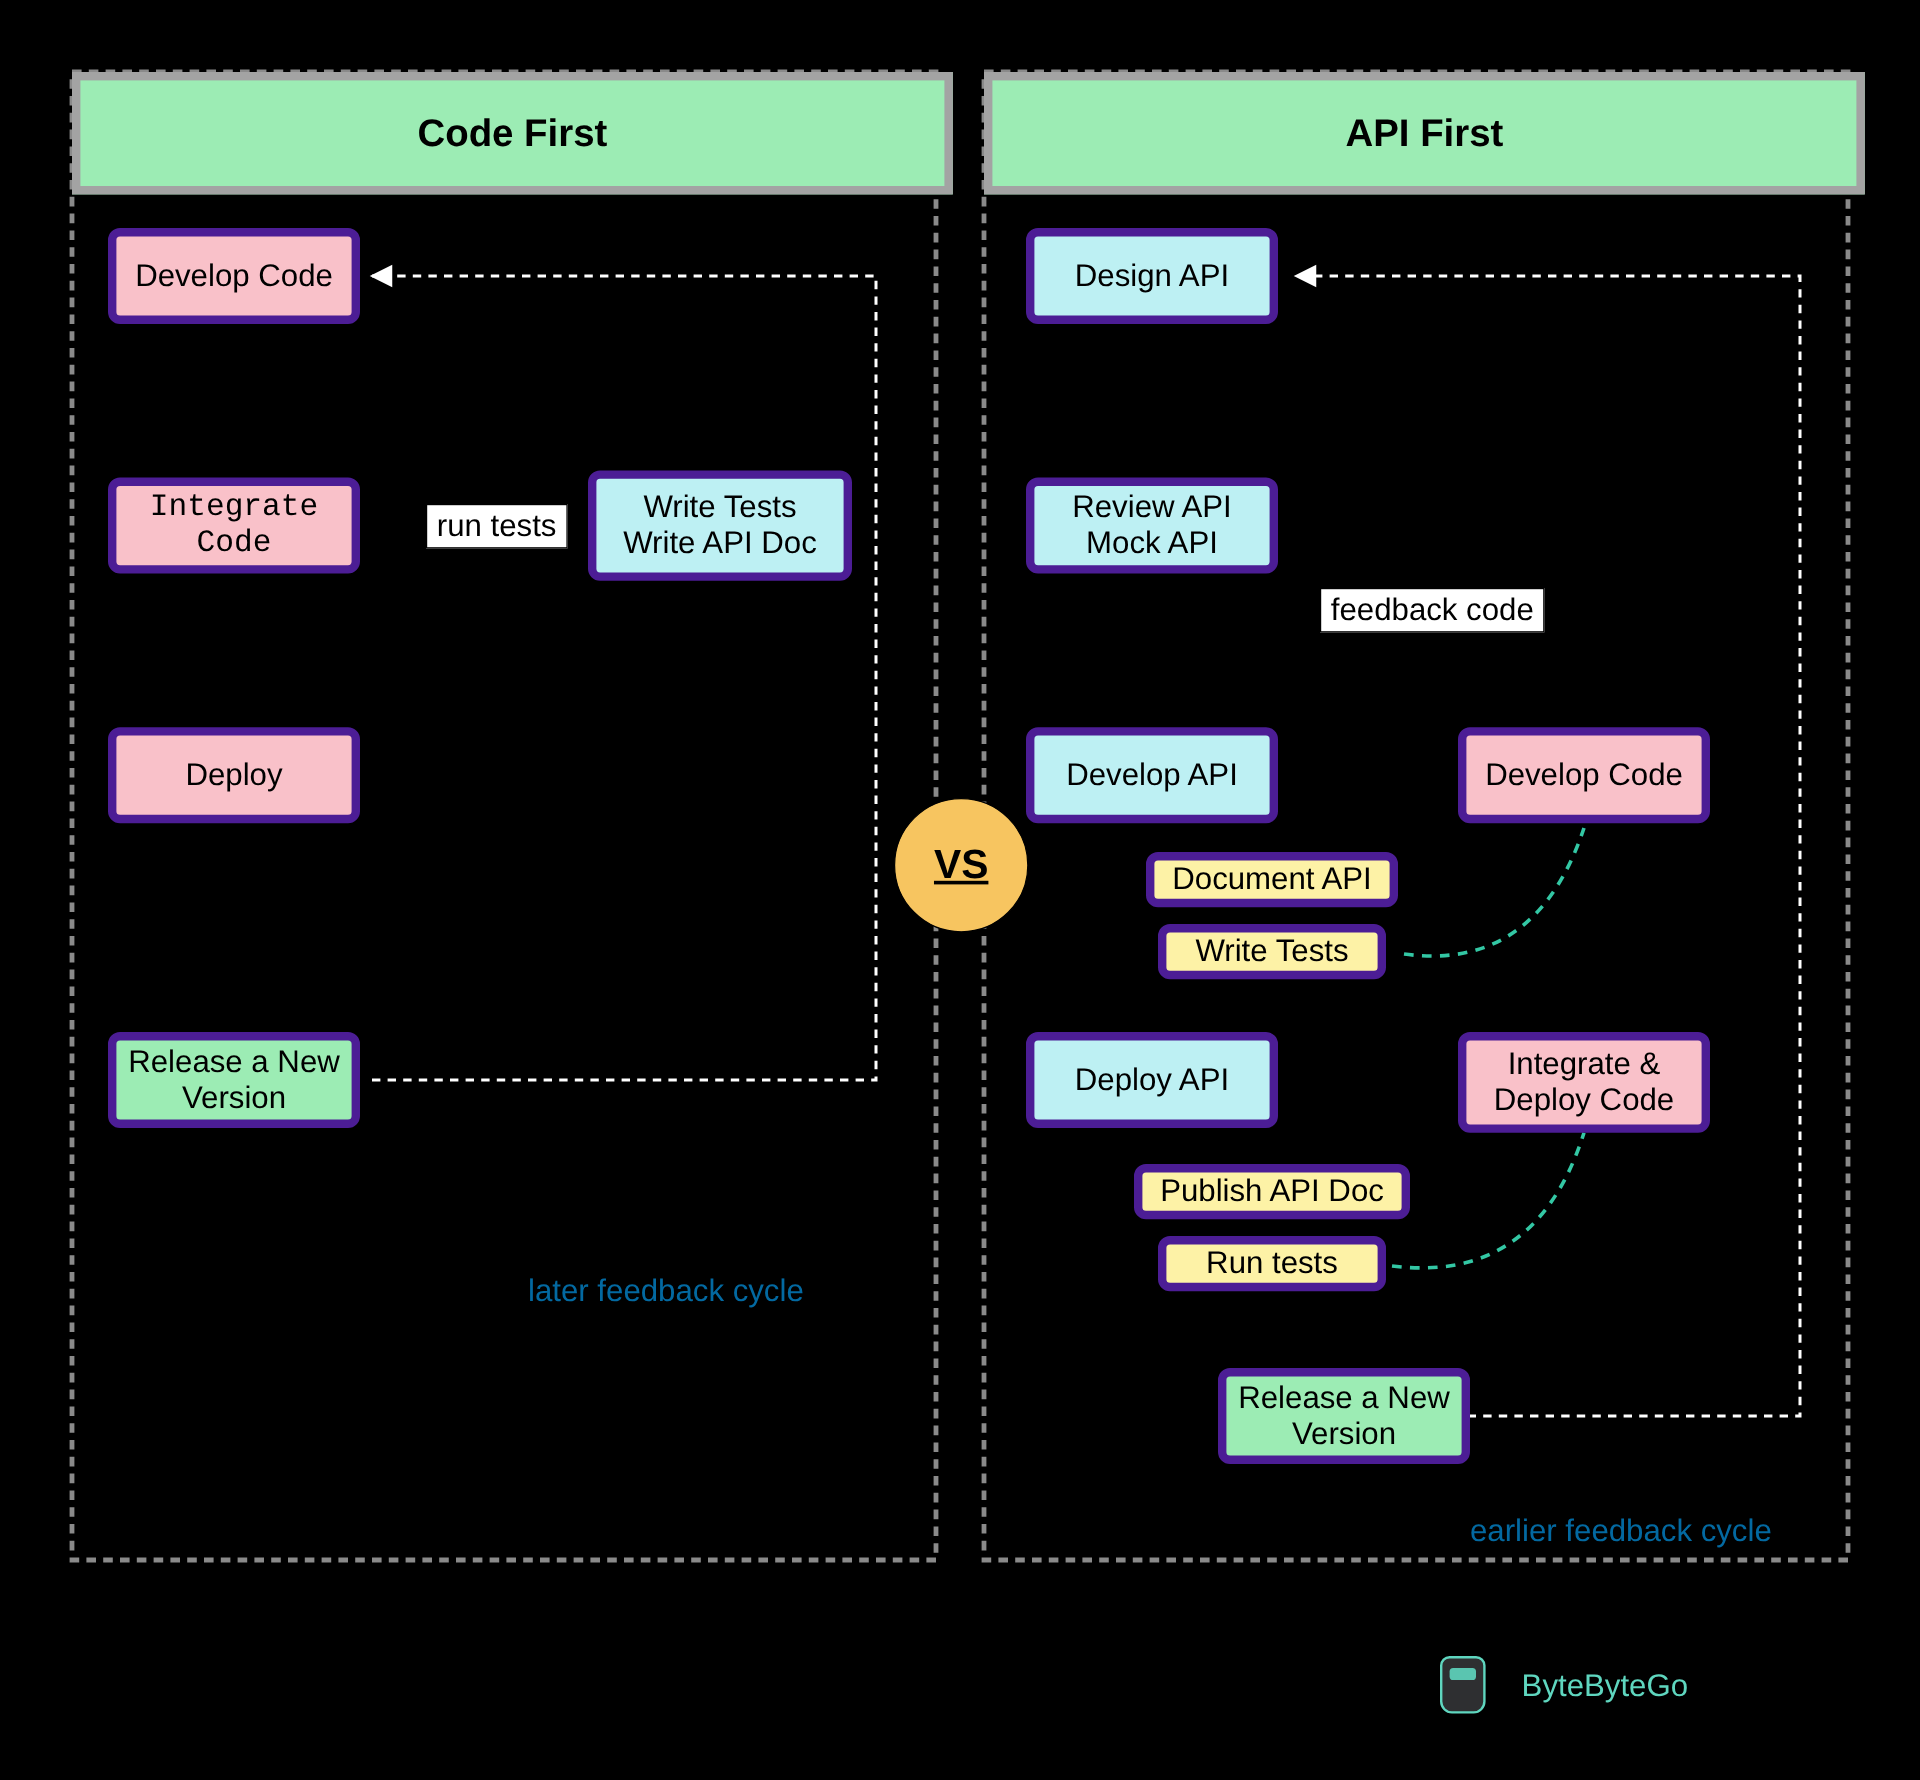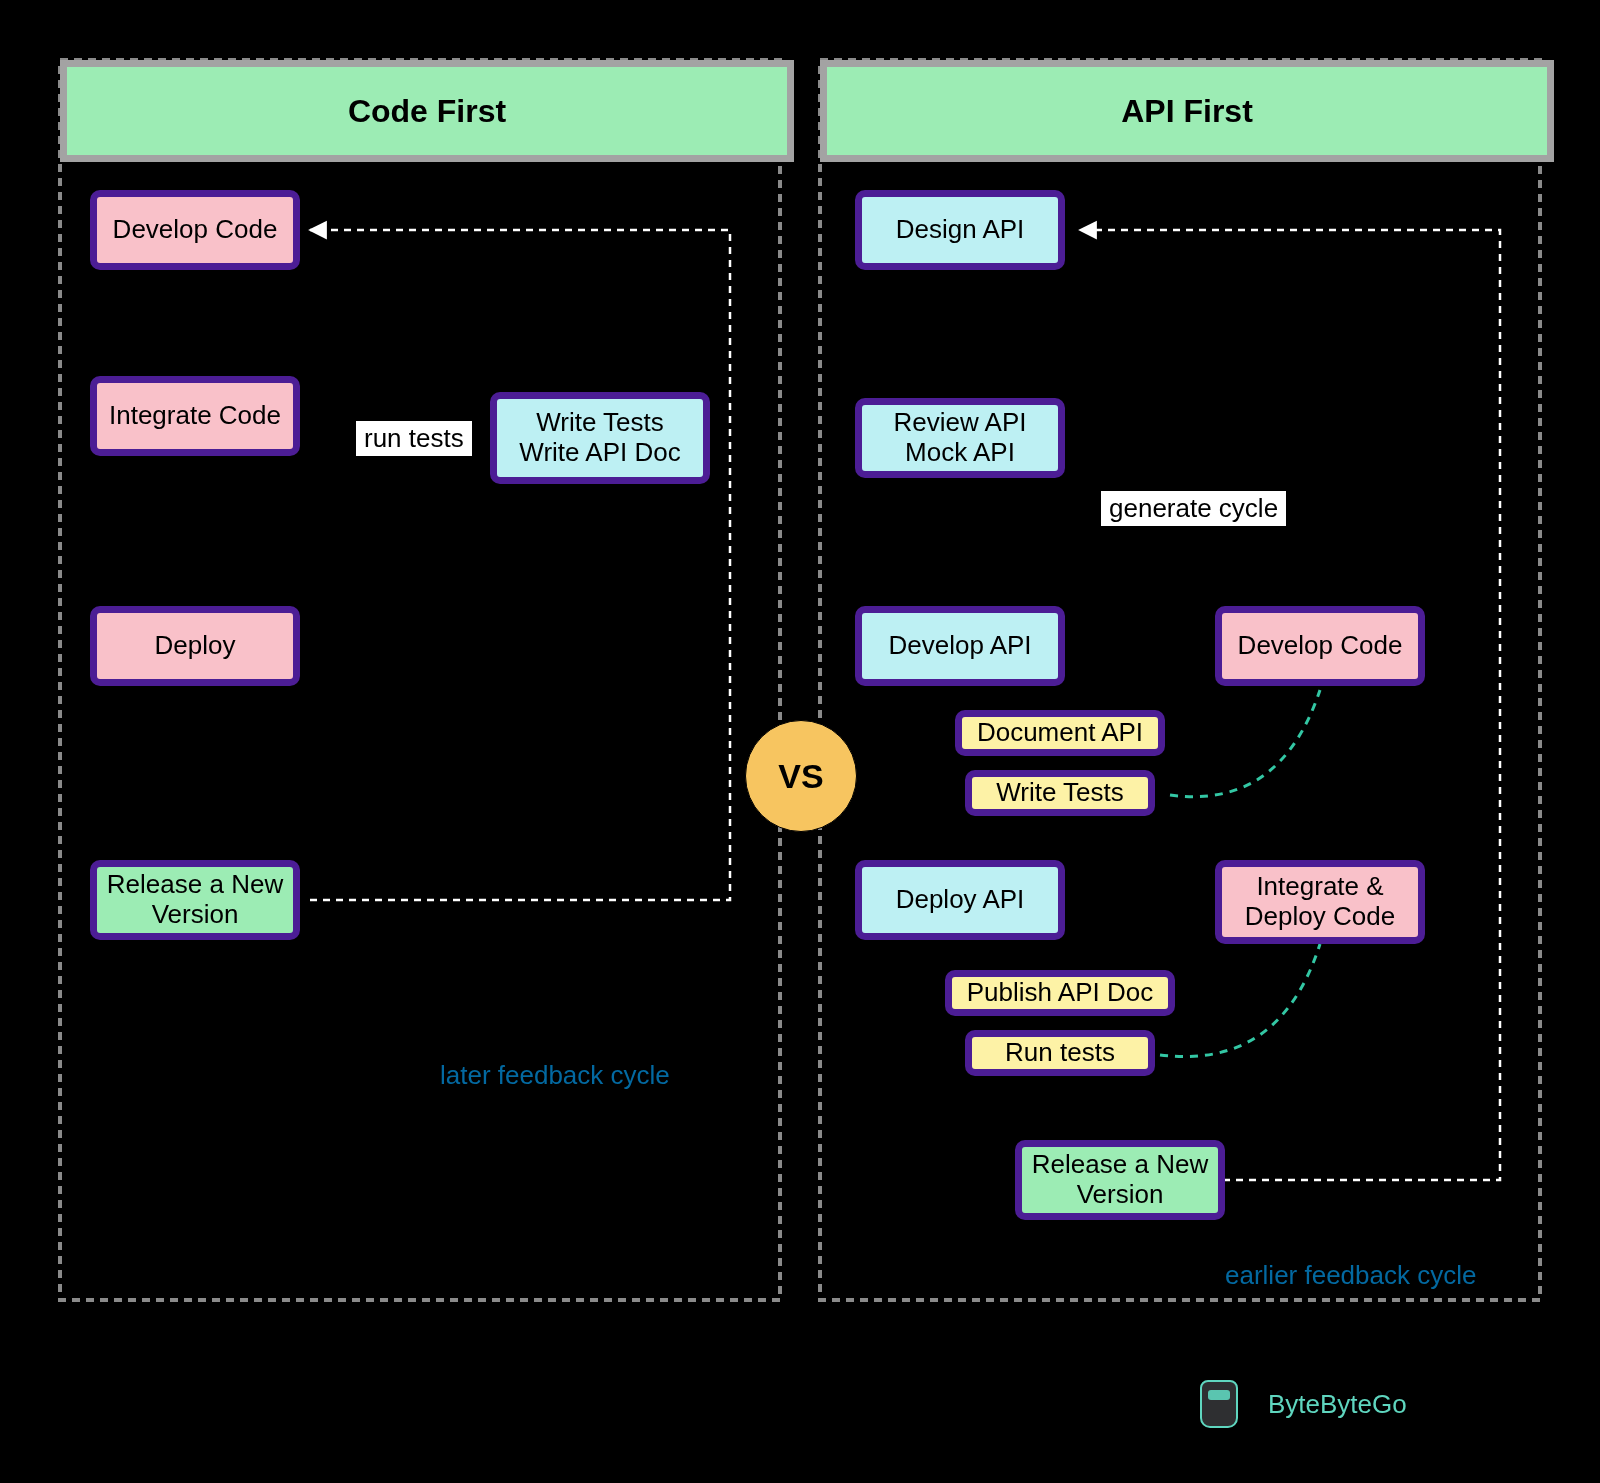--- a/index.html
+++ b/index.html
@@ -137,41 +137,41 @@
 
     <path d="M 1170 795 Q 1280 810 1320 690" fill="none" stroke="#33c7a4" stroke-width="3" stroke-dasharray="8 7"></path>
     <path d="M 1160 1055 Q 1280 1070 1320 944" fill="none" stroke="#33c7a4" stroke-width="3" stroke-dasharray="8 7"></path>
 
     <path d="M 1080 1180 L 1500 1180 L 1500 230 L 1080 230" fill="none" stroke="#fff" stroke-width="2.5" stroke-dasharray="7 6" marker-end="url(#arrowFb)"></path>
   </svg>
 
   <div class="header" style="left:60px; top:60px; width:720px; height:88px;">Code First</div>
   <div class="header" style="left:820px; top:60px; width:720px; height:88px;">API First</div>
 
-  <div class="vs" style="left:745px; top:720px;">VS</div>
+  <div class="vs" style="left:745px; top:665px;text-decoration:underline;">VS</div>
 
   <div class="node pink tier1" style="left:90px;  top:190px; width:210px; height:80px;">Develop Code</div>
 
-  <div class="node pink tier1" style="left:90px;  top:376px; width:210px; height:80px;">Integrate Code</div>
+  <div class="node pink tier1" style="left:90px;  top:398px; width:210px; height:80px;font-family:Liberation Mono, monospace;">Integrate Code</div>
 
   <div class="node blue tier1" style="left:490px; top:392px; width:220px; height:92px;">Write Tests<br>Write API Doc</div>
 
   <div class="edge-label" style="left:355px; top:420px;">run tests</div>
 
   <div class="node pink tier1" style="left:90px;  top:606px; width:210px; height:80px;">Deploy</div>
 
   <div class="node green tier1" style="left:90px;  top:860px; width:210px; height:80px;">Release a New<br>Version</div>
 
   <div class="feedback" style="left:440px; top:1060px;">later feedback cycle</div>
 
   <div class="node blue tier1" style="left:855px; top:190px; width:210px; height:80px;">Design API</div>
 
   <div class="node blue tier1" style="left:855px; top:398px; width:210px; height:80px;">Review API<br>Mock API</div>
 
-  <div class="edge-label" style="left:1100px; top:490px;">generate cycle</div>
+  <div class="edge-label" style="left:1100px; top:490px;">feedback code</div>
 
   <div class="node blue tier1" style="left:855px; top:606px; width:210px; height:80px;">Develop API</div>
 
   <div class="node pink tier1" style="left:1215px; top:606px; width:210px; height:80px;">Develop Code</div>
 
   <div class="node yellow tier1" style="left:955px; top:710px; width:210px; height:46px;">Document API</div>
   <div class="node yellow tier2" style="left:965px; top:770px; width:190px; height:46px;">Write Tests</div>
 
   <div class="node blue tier1" style="left:855px; top:860px; width:210px; height:80px;">Deploy API</div>
 

